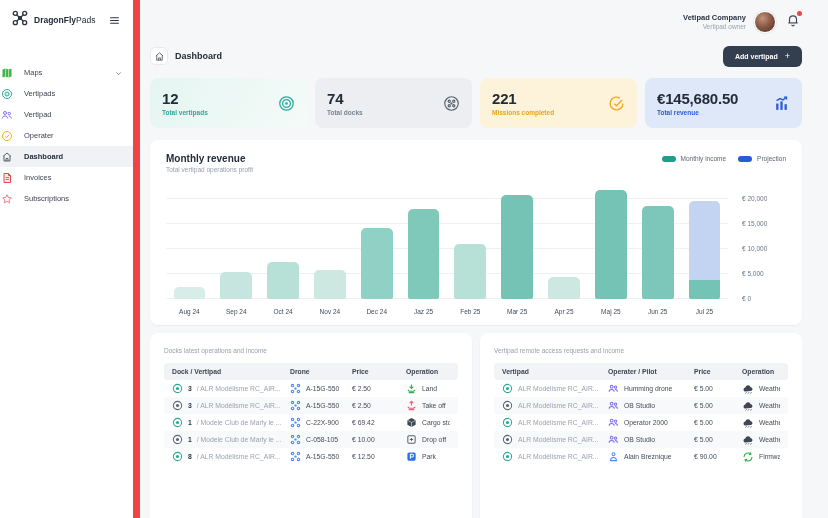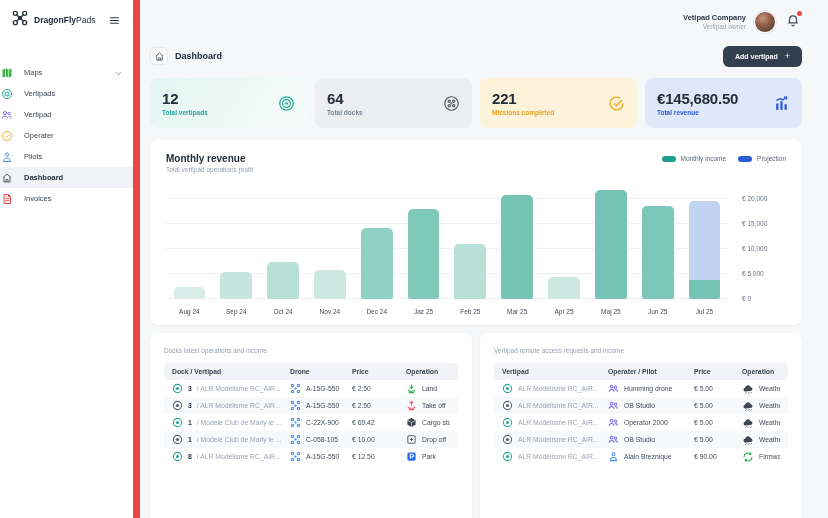--- a/index.html
+++ b/index.html
@@ -150,49 +150,47 @@
       </div>
       <div class="nav-item">
         <span class="icn">
             <svg viewBox="0 0 24 24" width="12" height="12" fill="none" stroke="#f2b31e" stroke-width="2">
               <circle cx="12" cy="12" r="9"></circle>
               <path d="M8 12.5l2.8 2.8L16 9.5"></path>
             </svg>
           </span>
         <span class="lbl">Operater</span>
       </div>
-      <div class="nav-item">
-        <span class="icn">
-            <svg viewBox="0 0 24 24" width="12" height="12" fill="none" stroke="#4a8df0" stroke-width="2">
-              <circle cx="12" cy="7" r="3.2"></circle>
-              <path d="M6 21v-2c0-2.8 2.7-5 6-5s6 2.2 6 5v2"></path>
-              <path d="M4 21h16"></path>
-            </svg>
-          </span>
-        <span class="lbl">Pilots</span>
-      </div>
       <div class="nav-item active">
         <span class="icn">
             <svg viewBox="0 0 24 24" width="12" height="12" fill="none" stroke="#57606a" stroke-width="2">
               <path d="M4 11l8-7 8 7"></path>
               <path d="M6 9.5V20h12V9.5"></path>
               <path d="M10 20v-5h4v5"></path>
             </svg>
           </span>
         <span class="lbl">Dashboard</span>
       </div>
       <div class="nav-item">
         <span class="icn">
             <svg viewBox="0 0 24 24" width="12" height="12" fill="none" stroke="#e5484d" stroke-width="2">
               <path d="M6 3h9l4 4v14H6z" fill="#fce9ea"></path>
               <path d="M15 3v4h4"></path>
               <path d="M9 11h7M9 15h7" stroke-width="1.6"></path>
             </svg>
           </span>
         <span class="lbl">Invoices</span>
+      </div>
+      <div class="nav-item">
+        <span class="icn">
+            <svg viewBox="0 0 24 24" width="12" height="12" fill="none" stroke="#f27d8d" stroke-width="2">
+              <path d="M12 3.5l2.6 5.3 5.9.9-4.2 4.1 1 5.8-5.3-2.8-5.3 2.8 1-5.8L3.5 9.7l5.9-.9z"></path>
+            </svg>
+          </span>
+        <span class="lbl">Subscriptions</span>
       </div>
     </nav>
   </aside>
 
   <div class="main">
 
     <div class="topbar">
       <div class="user-meta">
         <div class="user-name">Vetipad Company</div>
         <div class="user-role">Vertipad owner</div>
@@ -234,21 +232,21 @@
         <span class="ic">
             <svg viewBox="0 0 24 24" width="17" height="17" fill="none" stroke="#2aa79a" stroke-width="1.8">
               <circle cx="12" cy="12" r="9.5"></circle>
               <circle cx="12" cy="12" r="5.5"></circle>
               <circle cx="12" cy="12" r="1.8" fill="#2aa79a" stroke="none"></circle>
             </svg>
           </span>
       </div>
       <div class="stat-card stat-gray">
         <div>
-            <div class="num">64</div>
+            <div class="num">74</div>
             <div class="cap">Total docks</div>
           </div>
         <span class="ic">
             <svg viewBox="0 0 24 24" width="17" height="17" fill="none" stroke="#57606a" stroke-width="1.6">
               <circle cx="12" cy="12" r="9.5"></circle>
               <circle cx="8.8" cy="8.8" r="1.6"></circle>
               <circle cx="15.2" cy="8.8" r="1.6"></circle>
               <circle cx="8.8" cy="15.2" r="1.6"></circle>
               <circle cx="15.2" cy="15.2" r="1.6"></circle>
               <rect x="10.6" y="10.6" width="2.8" height="2.8" rx="0.8" fill="#57606a" stroke="none"></rect>

